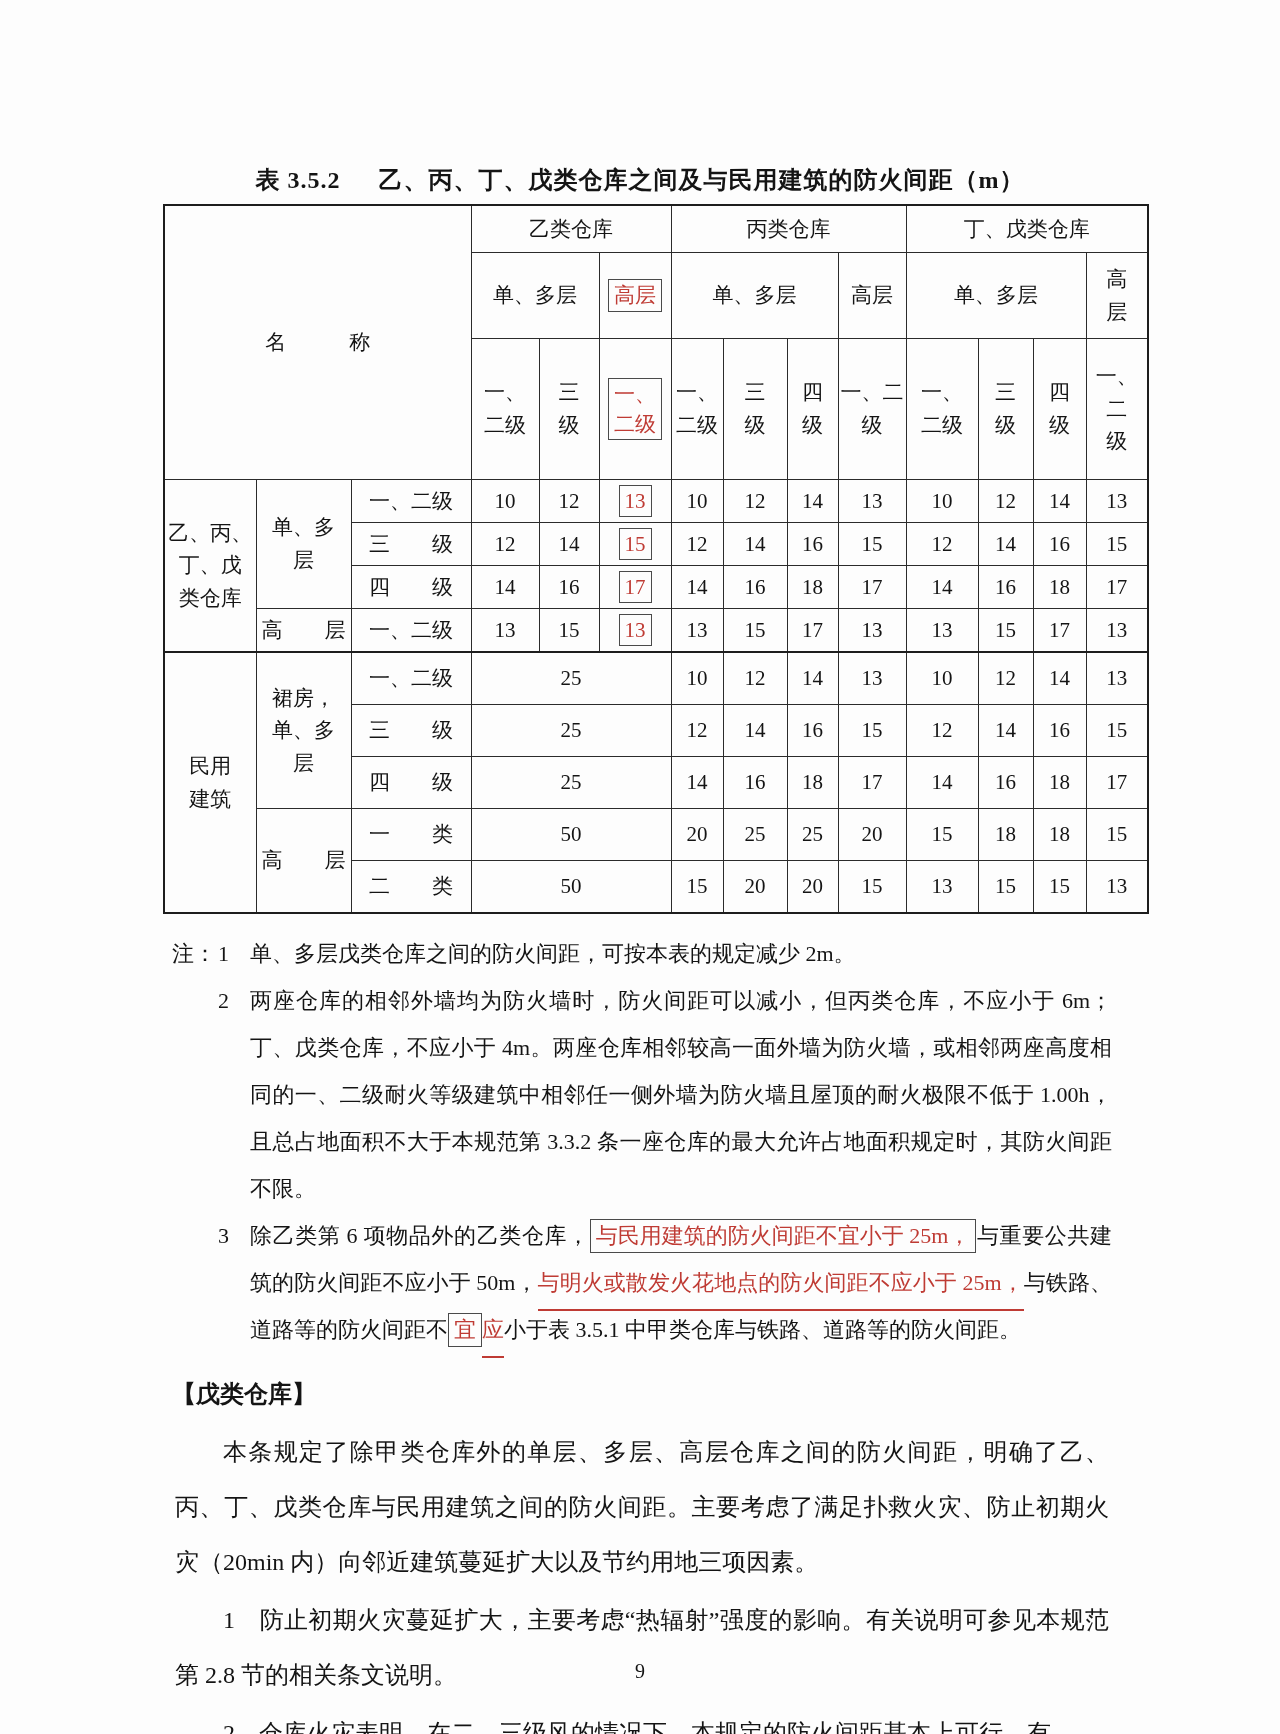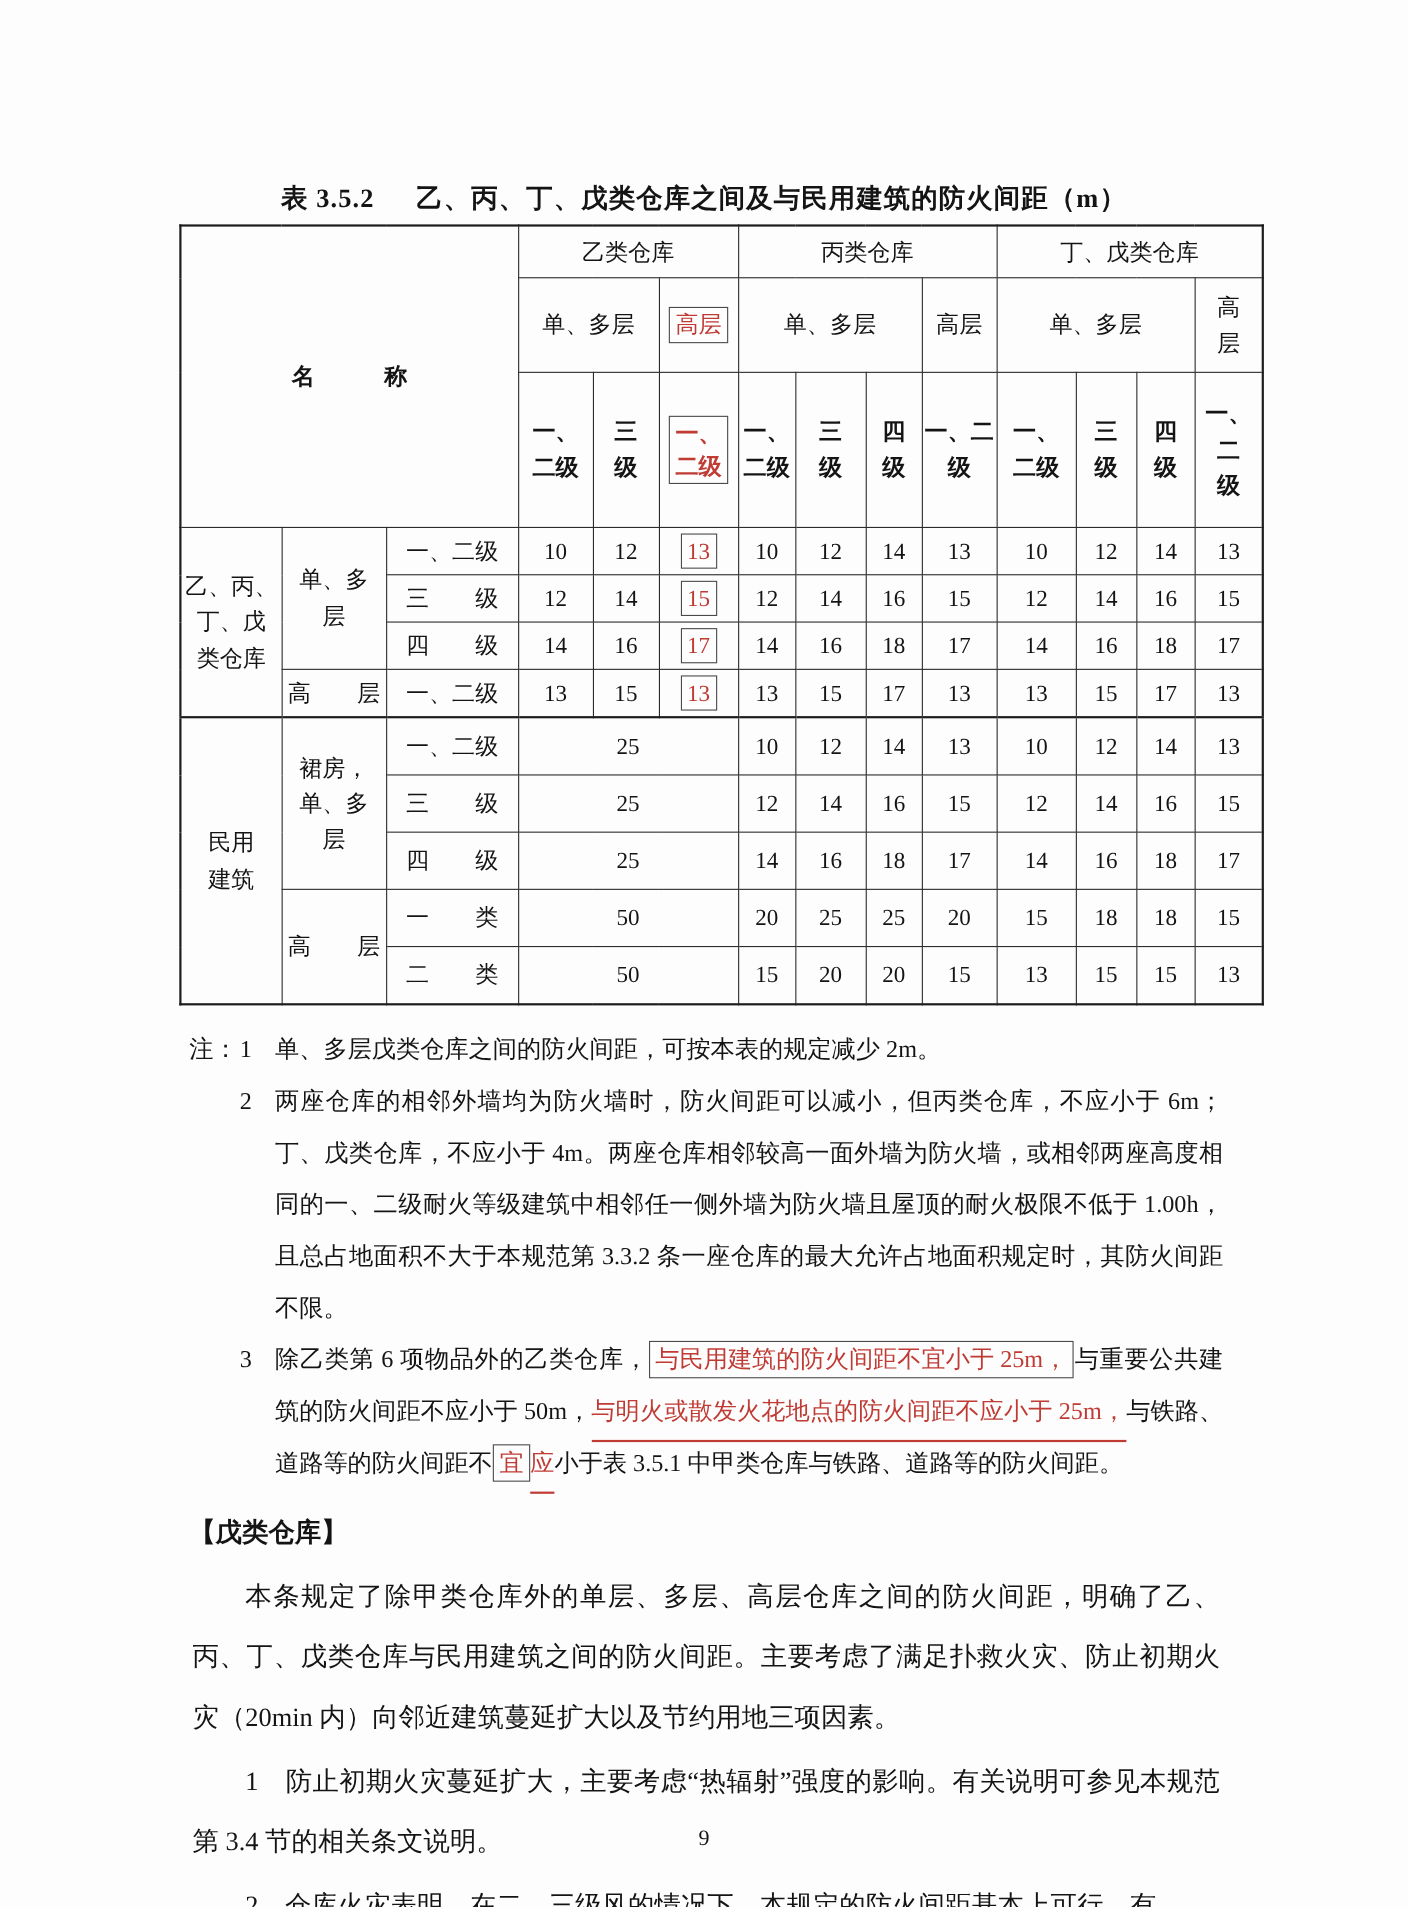--- a/index.html
+++ b/index.html
@@ -36,21 +36,21 @@
     vertical-align:middle;
     padding:0;
     overflow:hidden;
   }
   table.fire{border:2px solid #1d1d1d;}
   tr.h1 td{height:46px;}
   tr.h2 td{height:85px;}
   tr.h3 td{height:140px;}
   tr.dr td{height:42px;}
   tr.cr td{height:51px;}
-  td.hdr-bottom{border-bottom:2px solid #1d1d1d;font-weight:bold;}
+  td.hdr-bottom{border-bottom:2px solid #1d1d1d;}
   tr.section-top td{border-top:2px solid #1d1d1d;}
   td.grp-l{border-left:2px solid #3a3a3a;margin-top:24px;}
   .pre{white-space:pre-line;}
   .red{color:#bf3b34;}
   .boxed{
     display:inline-block;
     border:1px solid #4a4a4a;
     padding:0 5px;
     line-height:1.45;
   }
@@ -294,19 +294,19 @@
     </div>
     <div class="note">
       <span class="note-no">3</span>
       <span>除乙类第 6 项物品外的乙类仓库，</span><span class="red boxed">与民用建筑的防火间距不宜小于 25m，</span><span>与重要公共建筑的防火间距不应小于 50m，</span><span class="red runderline">与明火或散发火花地点的防火间距不应小于 25m，</span><span>与铁路、道路等的防火间距不</span><span class="red boxed">宜</span><span class="red runderline">应</span><span>小于表 3.5.1 中甲类仓库与铁路、道路等的防火间距。</span>
     </div>
   </div>
 
   <div class="commentary">
     <div class="commentary-heading">【戊类仓库】</div>
     <p>本条规定了除甲类仓库外的单层、多层、高层仓库之间的防火间距，明确了乙、丙、丁、戊类仓库与民用建筑之间的防火间距。主要考虑了满足扑救火灾、防止初期火灾（20min 内）向邻近建筑蔓延扩大以及节约用地三项因素。</p>
-    <p>1　防止初期火灾蔓延扩大，主要考虑“热辐射”强度的影响。有关说明可参见本规范第 3.4 节的相关条文说明。</p>
+    <p>1　防止初期火灾蔓延扩大，主要考虑“热辐射”强度的影响。有关说明可参见本规范第 2.8 节的相关条文说明。</p>
     <p>2　仓库火灾表明，在二、三级风的情况下，本规定的防火间距基本上可行、有</p>
   </div>
 
   <div class="page-number">9</div>
 
 </div>
 
 </body></html>

